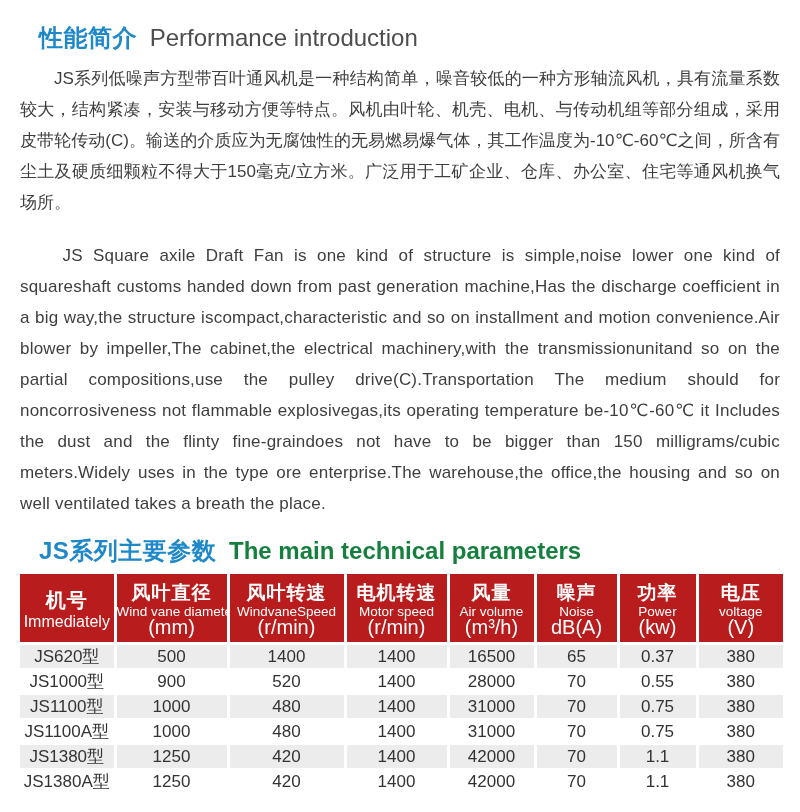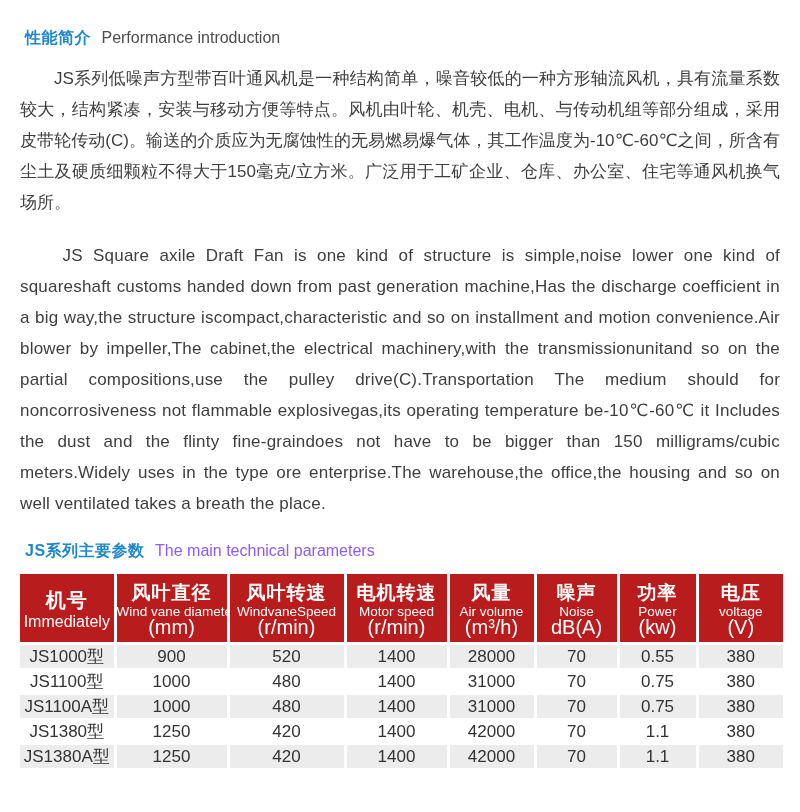--- a/index.html
+++ b/index.html
@@ -7,29 +7,29 @@
     width: 800px;
     height: 812px;
     background: #ffffff;
     font-family: "Liberation Sans", "DejaVu Sans", sans-serif;
     overflow: hidden;
   }
   .content { padding: 0 20px 0 20px; }
 
   
   .sec-title {
-    margin: 26px 0 0 5px;
-    font-size: 16px;
+    margin: 26px 0 0 19px;
+    font-size: 24px;
     line-height: 24px;
     white-space: nowrap;
   }
   .title-zh { color: #1e88c9; font-weight: bold; letter-spacing: 0.5px; }
   .title-en { color: #4d4d4d; font-weight: normal; margin-left: 6px; }
   .sec-title.params { margin-top: 20px; }
-  .sec-title.params .title-en { font-weight: 400; color: #8b5cf6; }
+  .sec-title.params .title-en { font-weight: 700; color: #15803d; }
 
   
   .para {
     margin: 13px 0 0 0;
     font-size: 17px;
     line-height: 31px;
     color: #3e3e3e;
     text-align: justify;
   }
   .para-zh { text-indent: 2em; }
@@ -134,20 +134,30 @@
           </th>
           <th>
             <div class="h-zh">电压</div>
             <div class="h-en">voltage</div>
             <div class="h-unit">(V)</div>
           </th>
         </tr>
     </thead>
     <tbody id="tbody">
         <tr>
+          <td>JS620型</td>
+          <td>500</td>
+          <td>1400</td>
+          <td>1400</td>
+          <td>16500</td>
+          <td>65</td>
+          <td>0.37</td>
+          <td>380</td>
+        </tr>
+        <tr>
           <td>JS1000型</td>
           <td>900</td>
           <td>520</td>
           <td>1400</td>
           <td>28000</td>
           <td>70</td>
           <td>0.55</td>
           <td>380</td>
         </tr>
         <tr>

